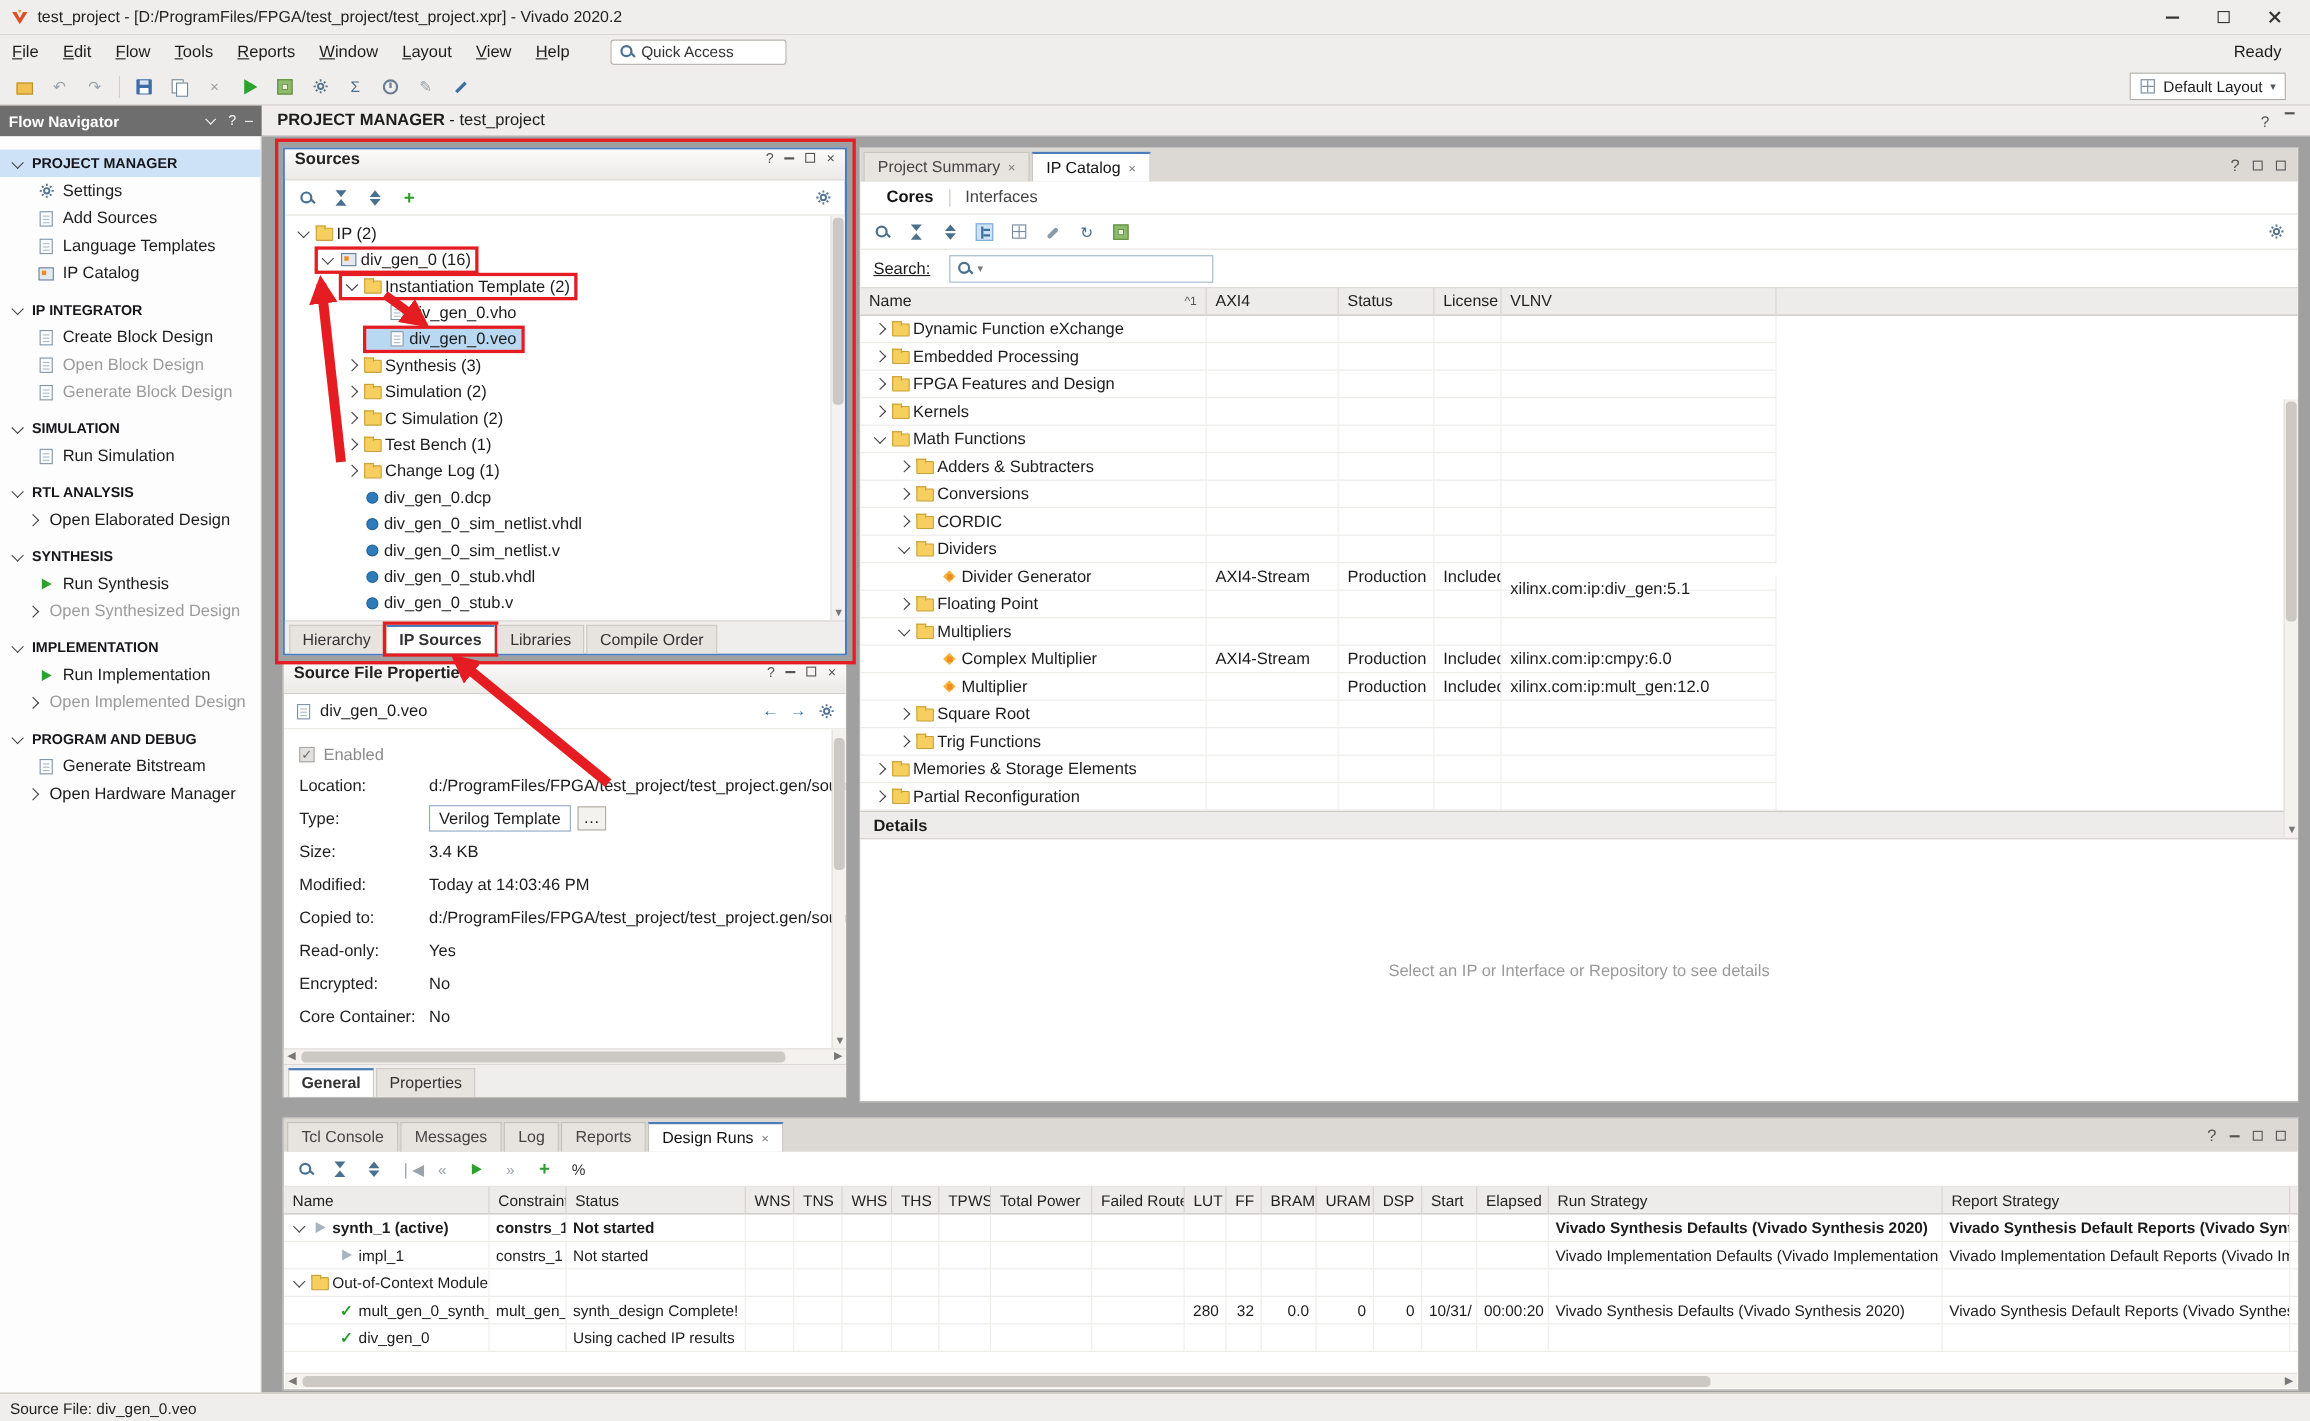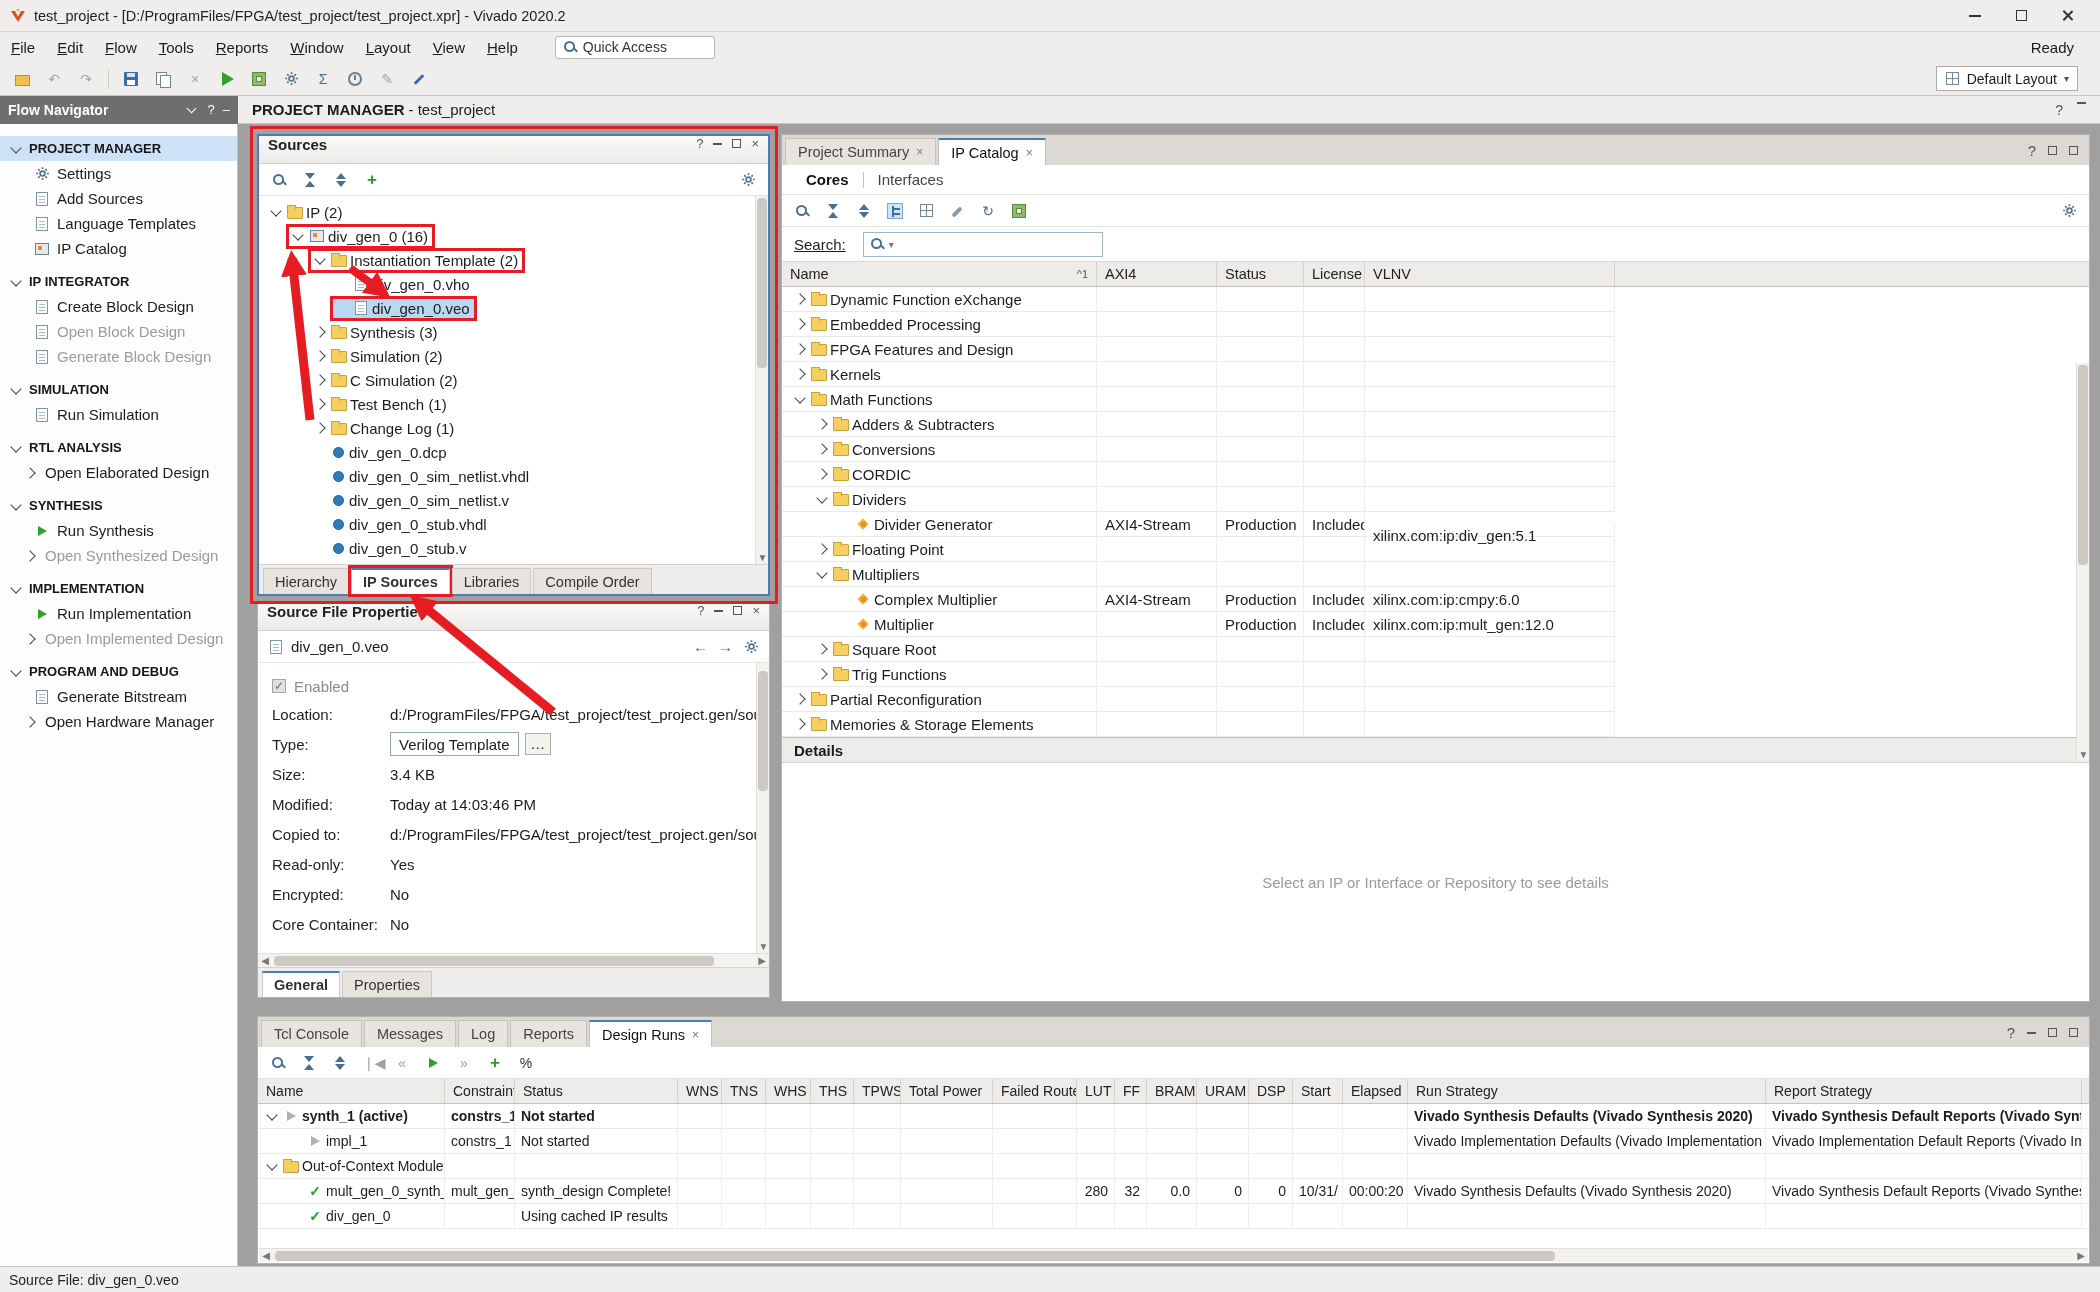--- a/index.html
+++ b/index.html
@@ -902,32 +902,32 @@
         </div>
         <div class="ccell" style="width: 120px;"></div>
         <div class="ccell" style="width: 87px;"></div>
         <div class="ccell" style="width: 61px;"></div>
         <div class="ccell" style="width: 250px;"></div>
       </div>
       <div class="crow">
         <div class="ccell" style="width: 315px; padding-left: 10px;">
           <span class="ic ic-chev-right"></span>
           <span class="ic ic-folder"></span>
+          <span>Memories &amp; Storage Elements</span>
+        </div>
+        <div class="ccell" style="width: 120px;"></div>
+        <div class="ccell" style="width: 87px;"></div>
+        <div class="ccell" style="width: 61px;"></div>
+        <div class="ccell" style="width: 250px;"></div>
+      </div>
+      <div class="crow">
+        <div class="ccell" style="width: 315px; padding-left: 10px;">
+          <span class="ic ic-chev-right"></span>
+          <span class="ic ic-folder"></span>
           <span>Partial Reconfiguration</span>
-        </div>
-        <div class="ccell" style="width: 120px;"></div>
-        <div class="ccell" style="width: 87px;"></div>
-        <div class="ccell" style="width: 61px;"></div>
-        <div class="ccell" style="width: 250px;"></div>
-      </div>
-      <div class="crow">
-        <div class="ccell" style="width: 315px; padding-left: 10px;">
-          <span class="ic ic-chev-right"></span>
-          <span class="ic ic-folder"></span>
-          <span>Memories &amp; Storage Elements</span>
         </div>
         <div class="ccell" style="width: 120px;"></div>
         <div class="ccell" style="width: 87px;"></div>
         <div class="ccell" style="width: 61px;"></div>
         <div class="ccell" style="width: 250px;"></div>
       </div>
     </div>
   <div class="details-head">
     <span>Details</span>
   </div>

